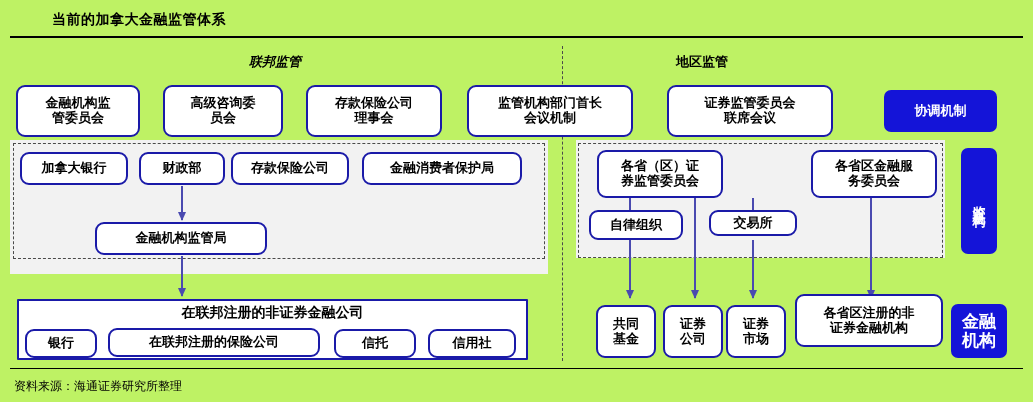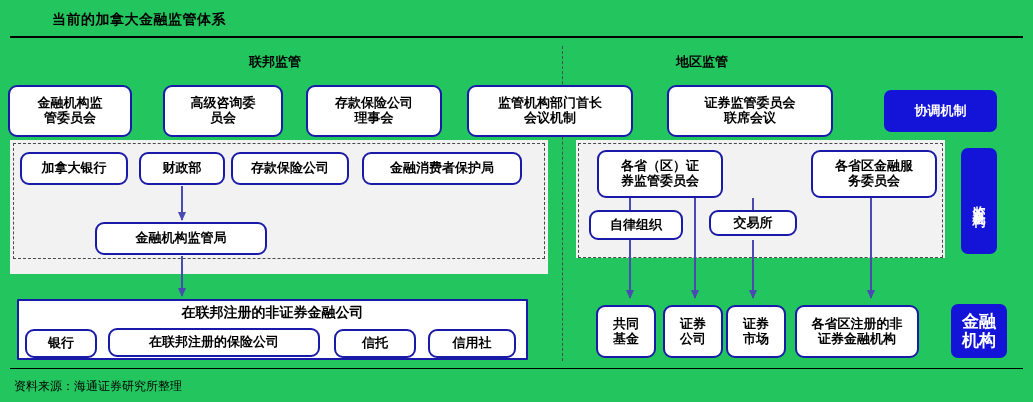--- a/index.html
+++ b/index.html
@@ -5,21 +5,21 @@
   * { box-sizing: border-box; }
   html, body {
     margin: 0; padding: 0;
     background: #ffffff;
     font-family: "DejaVu Sans", "Liberation Sans", sans-serif;
   }
   #canvas {
     position: relative;
     width: 1033px;
     height: 402px;
-    background: #22c55e;
+    background: #bef264;
     overflow: hidden;
   }
 
   
   .title {
     position: absolute;
     left: 52px; top: 11px;
     font-size: 14px;
     font-weight: 700;
     color: #000000;
@@ -136,24 +136,24 @@
   <div class="rule-top"></div>
 
   <div class="gray-panel" style="left:10px; top:140px; width:538px; height:134px;"></div>
   <div class="gray-panel" style="left:576px; top:140px; width:369px; height:118px;"></div>
 
   <div class="divider-vert"></div>
 
   <div class="dashed-box" style="left:13px; top:143px; width:532px; height:116px;"></div>
   <div class="dashed-box" style="left:578px; top:143px; width:365px; height:115px;"></div>
 
-  <div class="section-caption" style="left:249px; top:53px;">联邦监管</div>
+  <div class="section-caption" style="left:249px; top:53px;font-style:italic;">联邦监管</div>
   <div class="section-caption" style="left:676px; top:53px;">地区监管</div>
 
-  <div class="node" style="left:8px; top:85px; width:124px; height:52px;">金融机构监
+  <div class="node" style="left:16px; top:85px; width:124px; height:52px;">金融机构监
 管委员会</div>
   <div class="node" style="left:163px; top:85px; width:120px; height:52px;">高级咨询委
 员会</div>
   <div class="node" style="left:306px; top:85px; width:136px; height:52px;">存款保险公司
 理事会</div>
   <div class="node" style="left:467px; top:85px; width:166px; height:52px;">监管机构部门首长
 会议机制</div>
 
   <div class="node" style="left:667px; top:85px; width:166px; height:52px;">证券监管委员会
 联席会议</div>
@@ -196,19 +196,19 @@
   <div class="arrow" style="left:694px; top:256px; height:42px;"></div>
   <div class="arrow" style="left:752px; top:240px; height:58px;"></div>
   <div class="arrow" style="left:870px; top:256px; height:42px;"></div>
 
   <div class="node" style="left:596px; top:305px; width:60px; height:53px;">共同
 基金</div>
   <div class="node" style="left:663px; top:305px; width:60px; height:53px;">证券
 公司</div>
   <div class="node" style="left:726px; top:305px; width:60px; height:53px;">证券
 市场</div>
-  <div class="node" style="left:795px; top:305px; width:124px; height:53px;">各省区注册的非
+  <div class="node" style="left:795px; top:294px; width:148px; height:53px;">各省区注册的非
 证券金融机构</div>
 
   <div class="rule-bottom"></div>
   <div class="source">资料来源：海通证券研究所整理</div>
 
 </div>
 
 </body></html>

